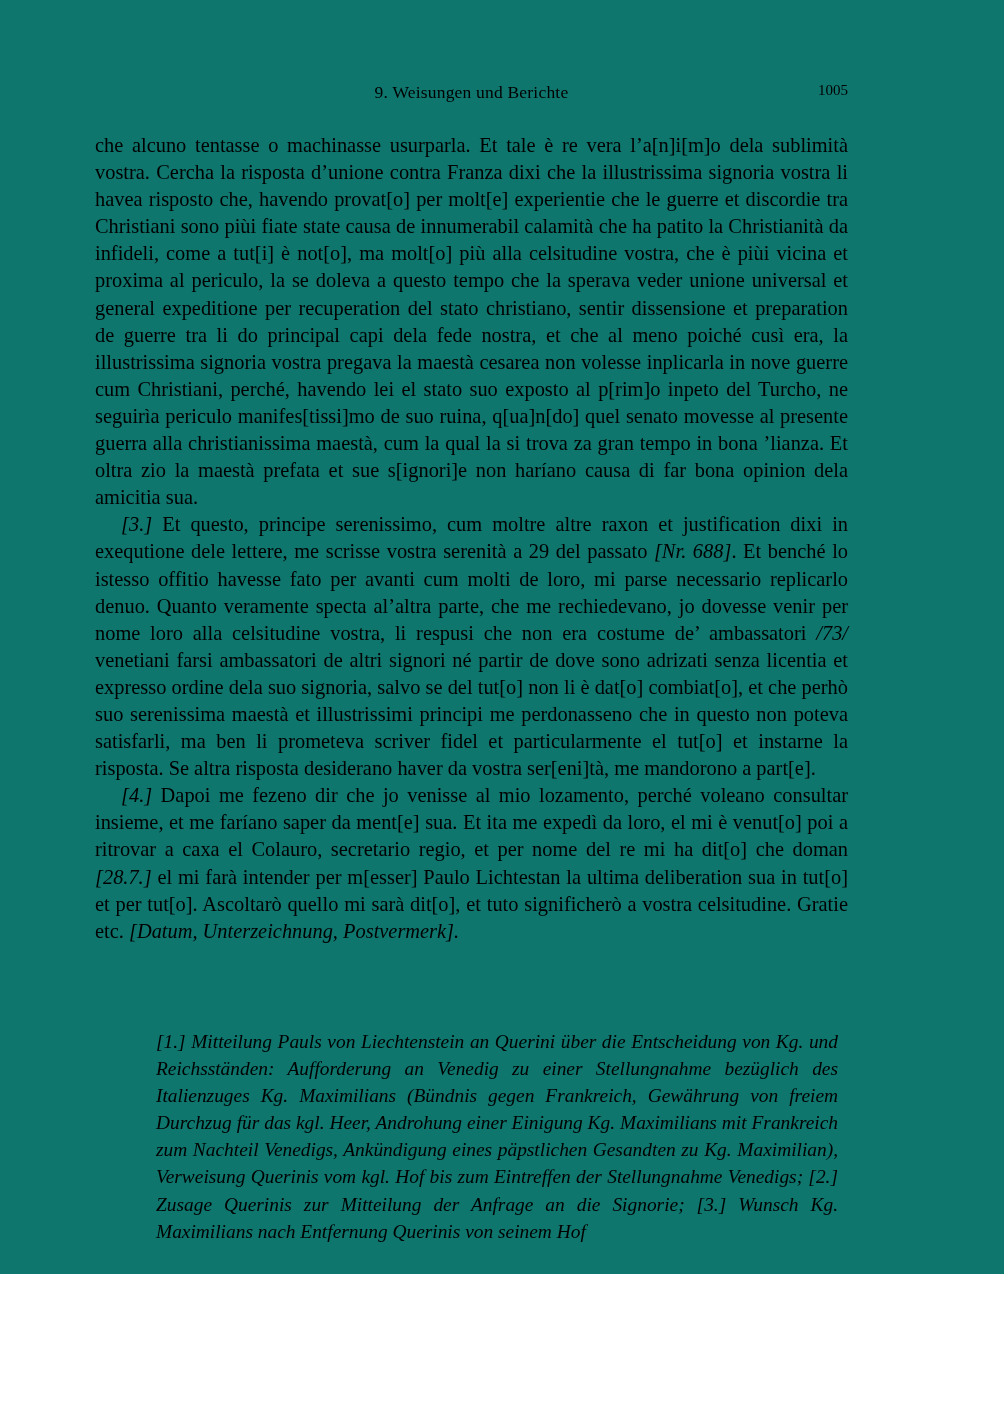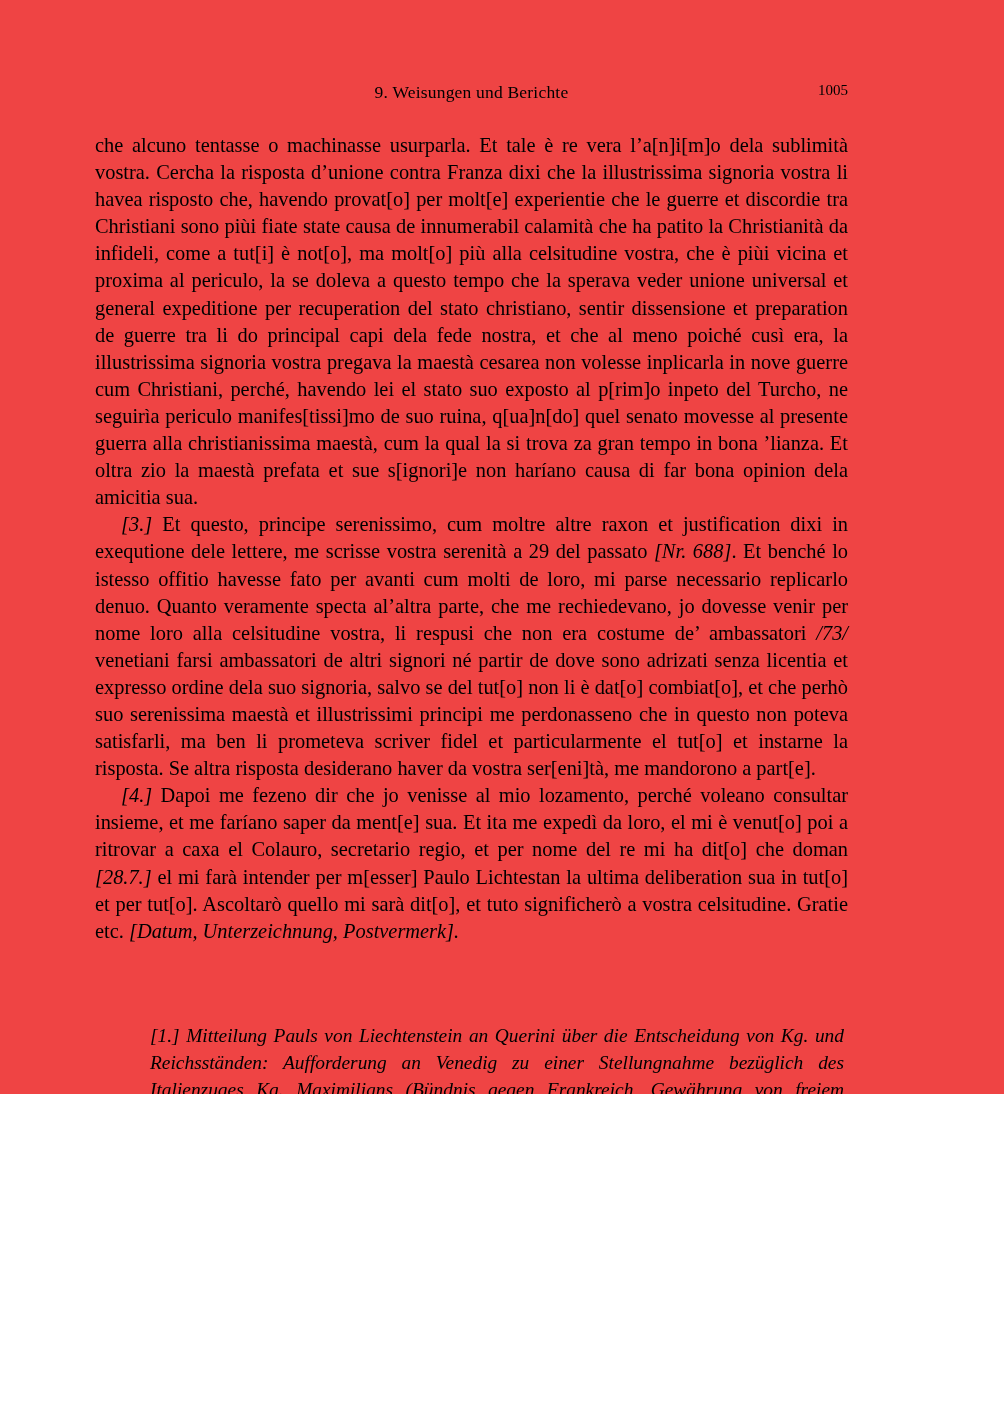--- a/index.html
+++ b/index.html
@@ -8,22 +8,22 @@
     padding: 0;
     background: #ffffff;
   }
   body {
     font-family: "Liberation Serif", "DejaVu Serif", serif;
     color: #000000;
   }
   .page {
     position: relative;
     width: 1004px;
-    height: 1094px;
-    background: #ef4444;
+    height: 1274px;
+    background: #0f766e;
     overflow: hidden;
     box-sizing: border-box;
   }
   
   .runhead {
     position: absolute;
     left: 95px;
     top: 80px;
     width: 753px;
     height: 24px;
@@ -92,21 +92,21 @@
     width: 702px;
     font-size: 19.4px;
     line-height: 27.1px;
     font-style: italic;
     text-align: justify;
     text-justify: inter-word;
     hyphens: manual;
     -webkit-hyphens: manual;
   }
   .regest p {
-    margin: 4px;
+    margin: 10px;
   }
 </style>
 </head>
 <body>
 
 <div class="page">
 
   <div class="runhead">
     <span class="runhead-title">9. Weisungen und Berichte</span>
     <span class="runhead-folio">1005</span>

